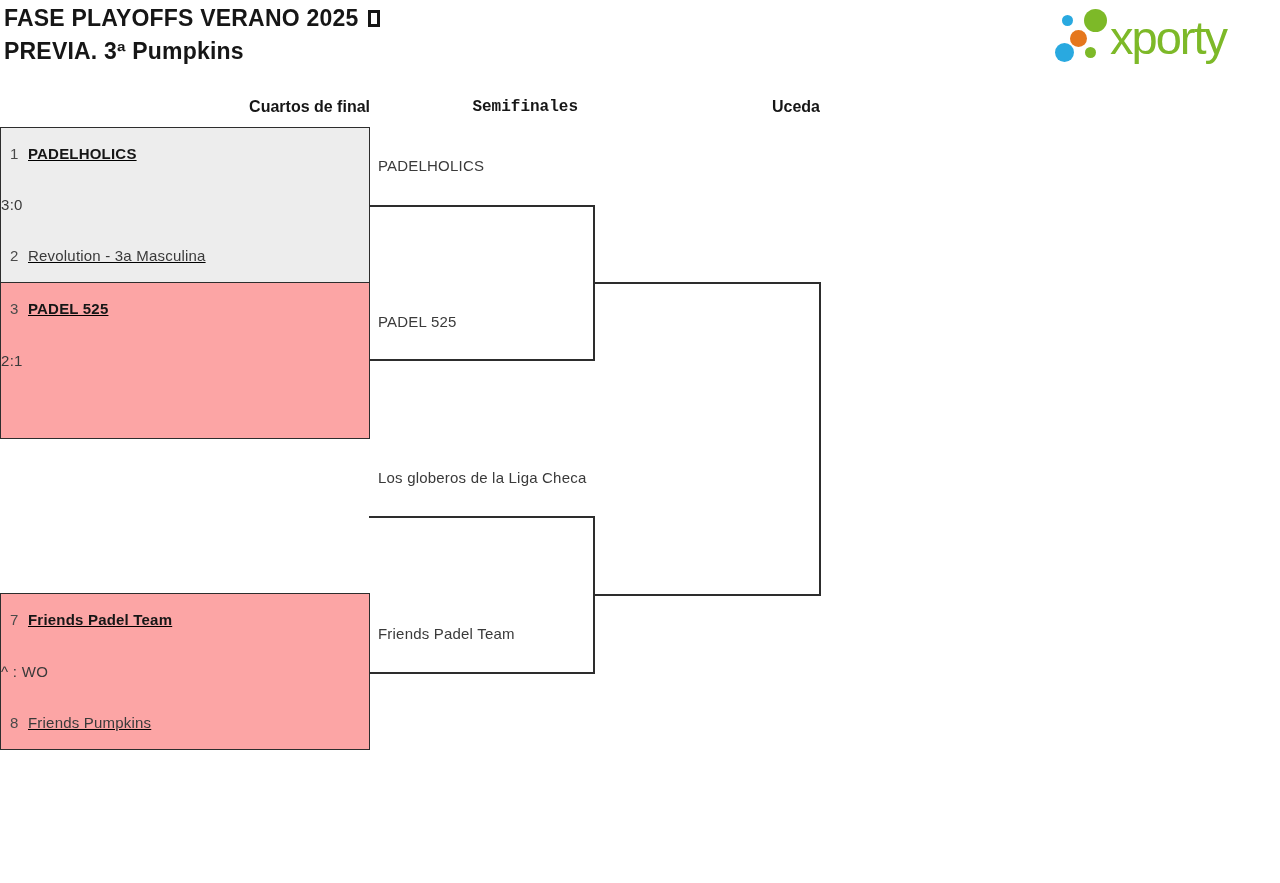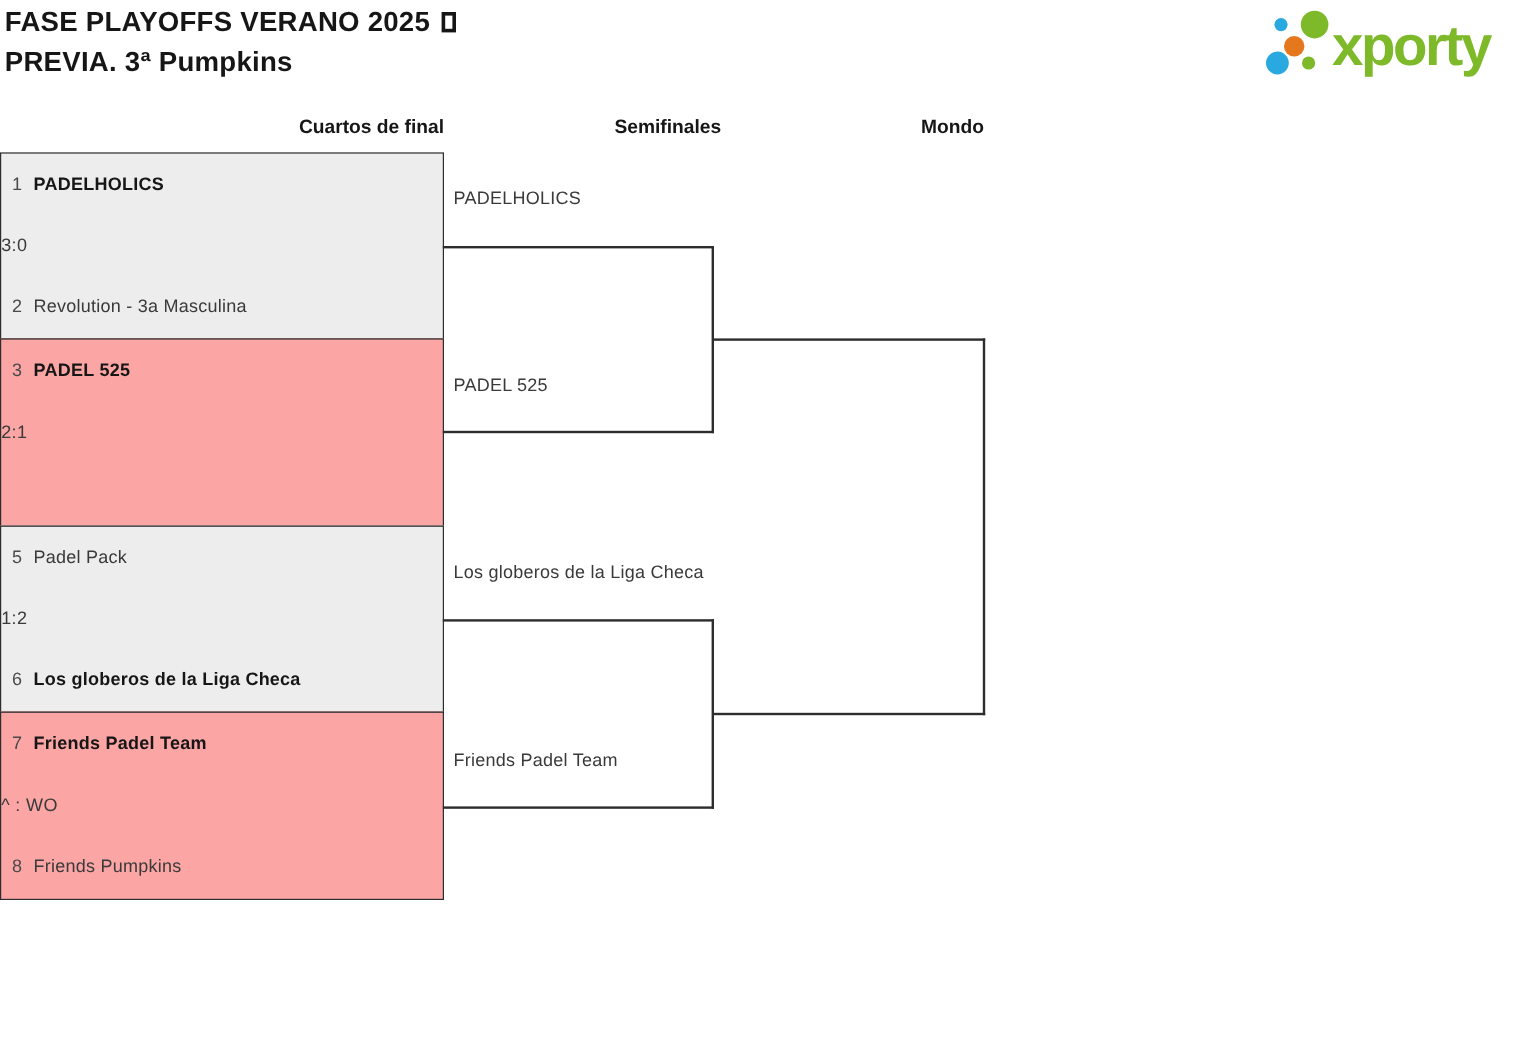--- a/index.html
+++ b/index.html
@@ -23,45 +23,45 @@
 
   .logo { position:absolute; left:1048px; top:4px; width:228px; height:72px; cursor:pointer; }
   .dot { position:absolute; border-radius:50%; }
   .dot.blue-s   { left:14px; top:11px; width:11px; height:11px; background:var(--c-blue,#29a9e0); }
   .dot.green-b  { left:36px; top:5px;  width:23px; height:23px; background:var(--c-green,#7db928); }
   .dot.orange-m { left:22px; top:26px; width:17px; height:17px; background:var(--c-orange,#e5771d); }
   .dot.blue-b   { left:7px;  top:39px; width:19px; height:19px; background:var(--c-blue,#29a9e0); }
   .dot.green-s  { left:37px; top:43px; width:11px; height:11px; background:var(--c-green,#7db928); }
   .wordmark {
     position:absolute; left:62px; top:-2px; line-height:72px;
-    font-size:47px; font-weight:700; letter-spacing:-2px;
+    font-size:47px; font-weight:400; letter-spacing:-2px;
     color:var(--c-green,#7db928);
   }
 
   
   .round-label {
     position:absolute; top:96px; font-size:16px; line-height:22px;
     font-weight:700; color:var(--c-text_bold,#141414); text-align:right;
   }
   .round-1 { left:0;     width:370px; }
-  .round-2 { left:375px; width:226px; }
+  .round-2 { left:352px; width:226px;font-family:Liberation Mono, monospace; }
   .round-3 { left:595px; width:225px; }
 
   
   .qf {
     position:absolute; left:0; width:370px;
     border:1px solid var(--c-line,#2d2d2d); background:#fca5a5;
   }
   .qf.shaded { background:var(--c-box_gray,#ededed); }
   .qf1 { top:127px; height:156px; }
   .qf2 { top:282px; height:157px; }
   .qf3 { top:438px; height:156px; }
   .qf4 { top:593px; height:157px; }
 
-  .trow { position:absolute; left:9px; right:8px; line-height:20px; white-space:nowrap; }
+  .trow { position:absolute; left:9px; right:8px; line-height:20px; white-space:nowrap;text-decoration:underline; }
   .trow.ta { top:16px; }
   .trow.tb { bottom:16px; }
   .seed { display:inline-block; width:18px; font-size:15px; color:var(--c-seed,#4a4a4a); }
   .tname { font-size:15px; color:var(--c-text,#3a3a3a); letter-spacing:.2px; }
   .tname.bold { font-weight:700; color:var(--c-text_bold,#151515); }
   .score {
     position:absolute; left:0; width:100%; top:50%; margin-top:-10px;
     text-align:left; font-size:15px; line-height:20px; color:var(--c-text,#333333);
     letter-spacing:.3px;
   }
@@ -99,48 +99,39 @@
     <span class="dot blue-s"></span>
     <span class="dot green-b"></span>
     <span class="dot orange-m"></span>
     <span class="dot blue-b"></span>
     <span class="dot green-s"></span>
     <span class="wordmark">xporty</span>
   </div>
 
   <div class="round-label round-1">Cuartos de final</div>
   <div class="round-label round-2">Semifinales</div>
-  <div class="round-label round-3">Mondo</div>
+  <div class="round-label round-3">Uceda</div>
 
   <div class="qf qf1 shaded">
     <div class="trow ta">
       <span class="seed">1</span><span class="tname bold">PADELHOLICS</span>
     </div>
     <div class="score">3:0</div>
     <div class="trow tb">
       <span class="seed">2</span><span class="tname">Revolution - 3a Masculina</span>
     </div>
   </div>
 
   <div class="qf qf2">
     <div class="trow ta">
       <span class="seed">3</span><span class="tname bold">PADEL 525</span>
     </div>
     <div class="score">2:1</div>
   </div>
 
-  <div class="qf qf3 shaded">
-    <div class="trow ta">
-      <span class="seed">5</span><span class="tname">Padel Pack</span>
-    </div>
-    <div class="score">1:2</div>
-    <div class="trow tb">
-      <span class="seed">6</span><span class="tname bold">Los globeros de la Liga Checa</span>
-    </div>
-  </div>
 
   <div class="qf qf4">
     <div class="trow ta">
       <span class="seed">7</span><span class="tname bold">Friends Padel Team</span>
     </div>
     <div class="score">^ : WO</div>
     <div class="trow tb">
       <span class="seed">8</span><span class="tname">Friends Pumpkins</span>
     </div>
   </div>

